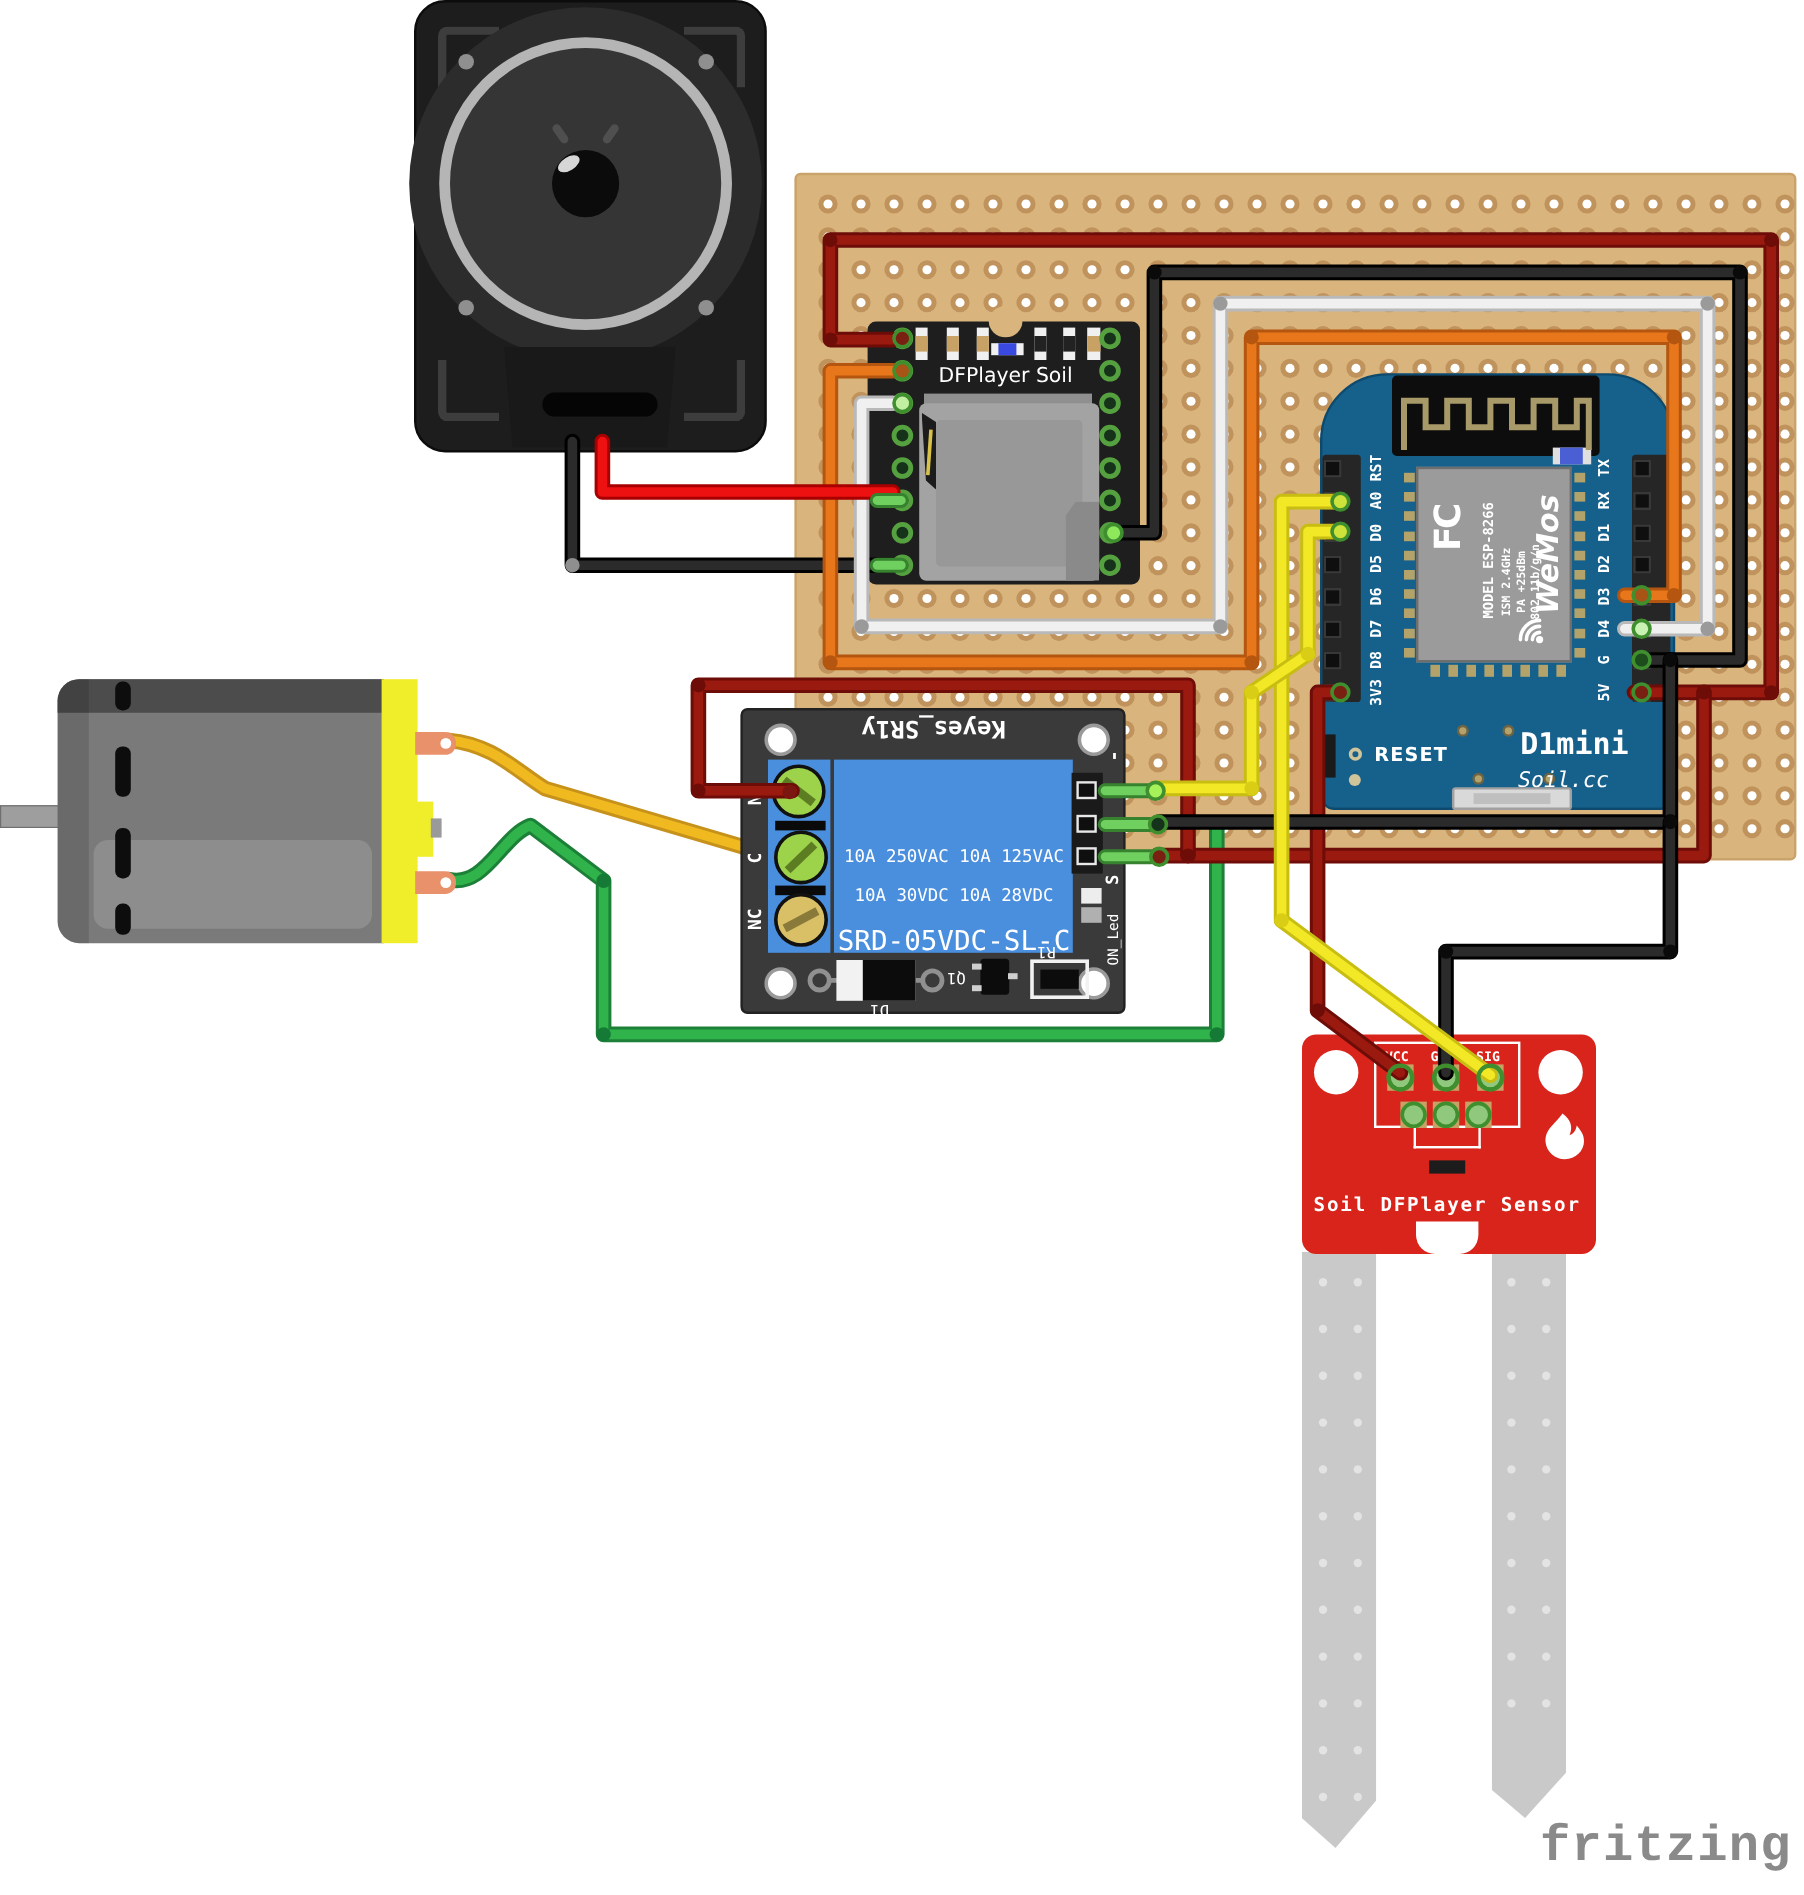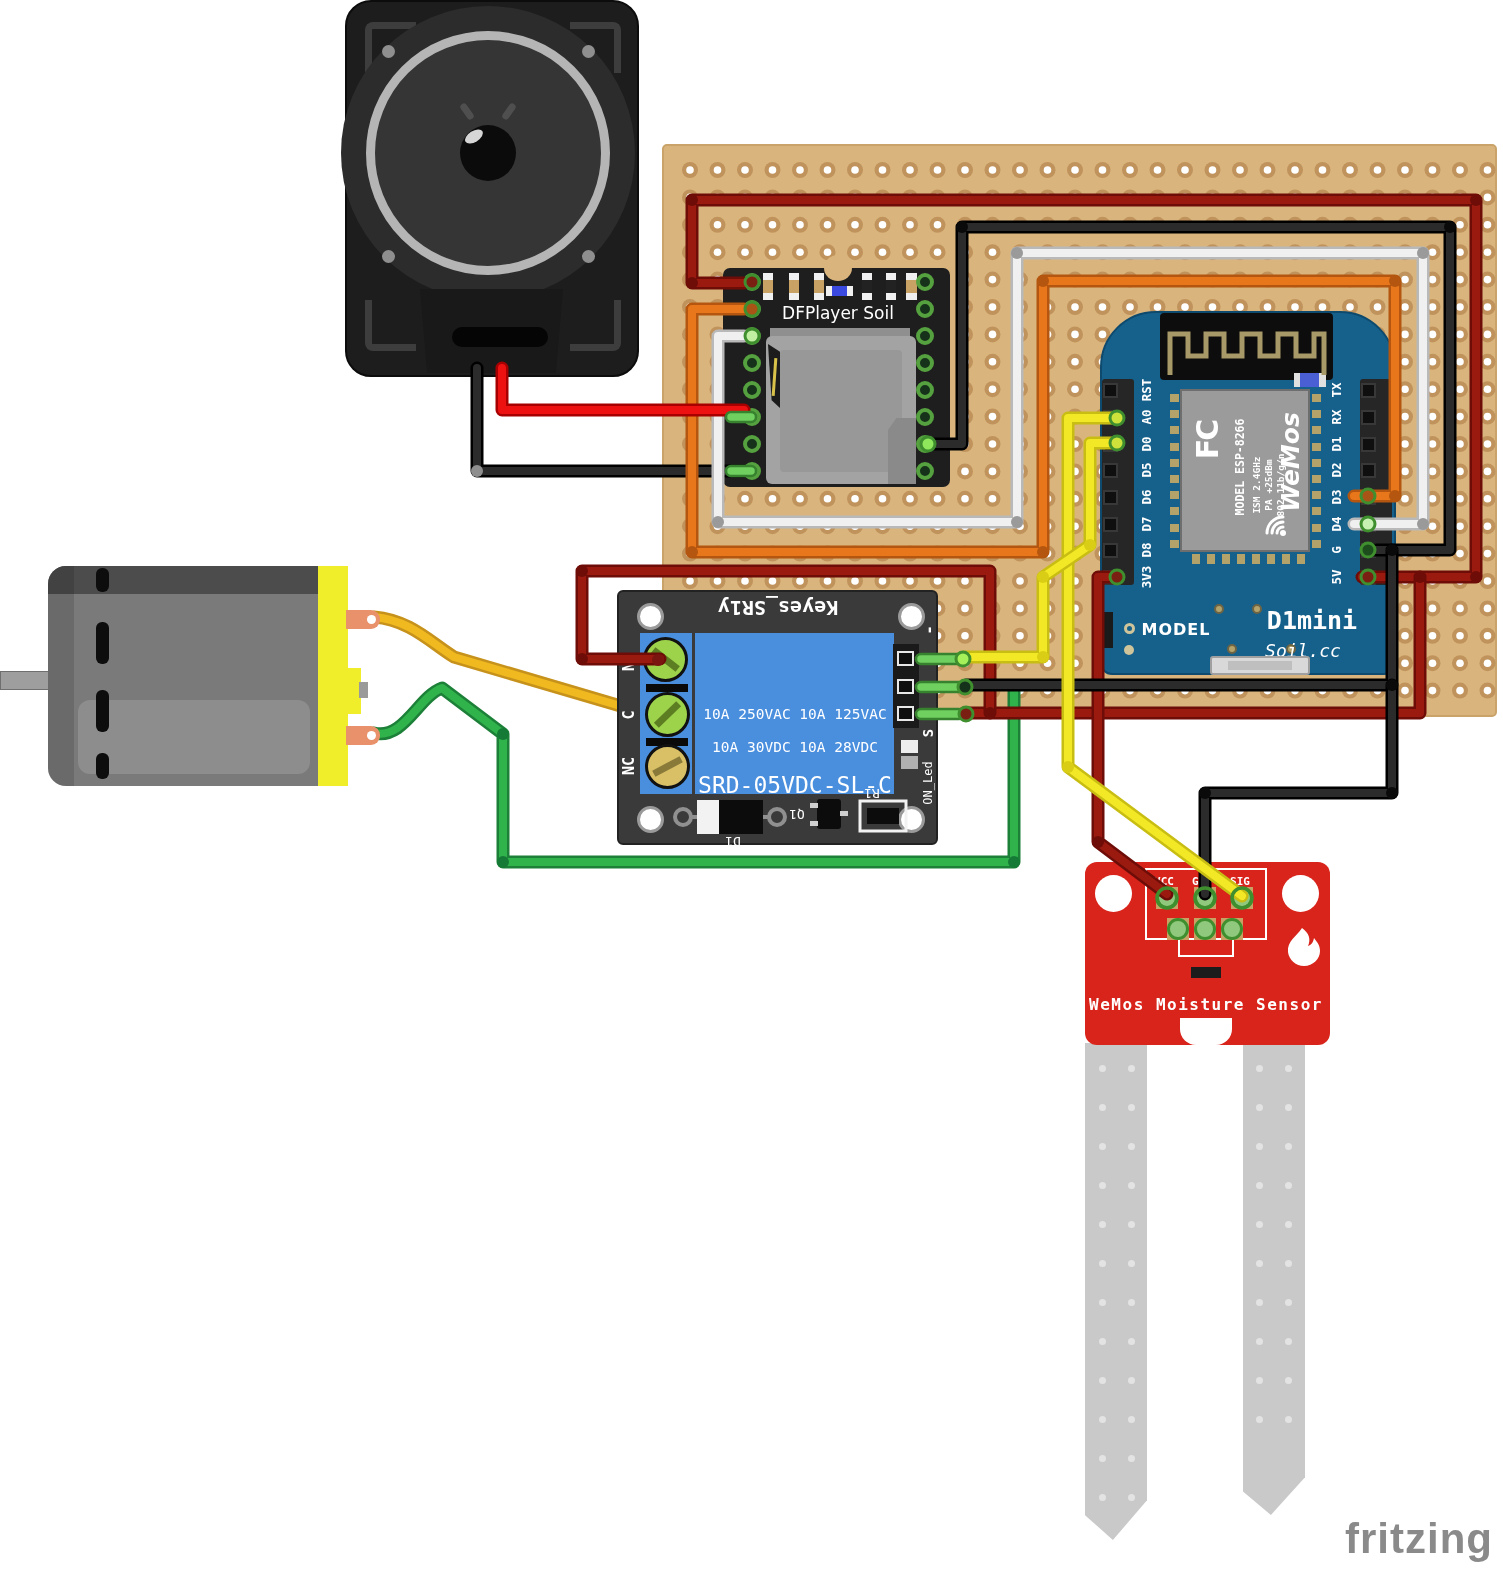--- a/index.html
+++ b/index.html
@@ -1308,21 +1308,21 @@
     <div class="t r90 white" style="left:1207px;top:440px;font-size:30px;font-weight:bold;letter-spacing:-2px;">FC</div>
     <div class="t r90 white mono" style="left:1240px;top:467px;font-size:11.5px;font-weight:bold;">MODEL ESP-8266</div>
     <div id="radio-specs">
         <div class="t r90 mono" style="left:1256px;top:485px;font-size:9.5px;font-weight:bold;color:#ffffff;">ISM 2.4GHz</div>
         <div class="t r90 mono" style="left:1268px;top:485px;font-size:9.5px;font-weight:bold;color:#ffffff;">PA +25dBm</div>
         <div class="t r90 mono" style="left:1280px;top:485px;font-size:9.5px;font-weight:bold;color:#ffffff;">802.11b/g/n</div>
       </div>
     <div class="t r90 white" style="left:1290px;top:462px;font-size:25px;font-weight:bold;font-style:italic;">WeMos</div>
     <div class="abs" style="left:1100px;top:612px;width:13px;height:36px;background:#1a1a1a;"></div>
     <div class="abs" style="left:1124px;top:623px;width:11px;height:11px;border-radius:50%;background:#16618c;border:3px solid #cfc49a;box-sizing:border-box;"></div>
-    <div class="t white" style="left:1176px;top:629px;font-size:16px;font-weight:bold;letter-spacing:1px;">MODEL</div>
+    <div class="t white" style="left:1176px;top:629px;font-size:16px;font-weight:bold;letter-spacing:1px;">RESET</div>
     <div class="abs" style="left:1214px;top:604px;width:10px;height:10px;border-radius:50%;background:#b3a36b;border:2px solid #6e6444;box-sizing:border-box;"></div>
     <div class="abs" style="left:1252px;top:604px;width:10px;height:10px;border-radius:50%;background:#b3a36b;border:2px solid #6e6444;box-sizing:border-box;"></div>
     <div class="abs" style="left:1227px;top:644px;width:10px;height:10px;border-radius:50%;background:#b3a36b;border:2px solid #6e6444;box-sizing:border-box;"></div>
     <div class="abs" style="left:1286px;top:644px;width:10px;height:10px;border-radius:50%;background:#b3a36b;border:2px solid #6e6444;box-sizing:border-box;"></div>
     <div class="abs" style="left:1124px;top:645px;width:10px;height:10px;border-radius:50%;background:#cfc49a;"></div>
     <div class="t white mono" style="left:1312px;top:620px;font-size:25px;font-weight:bold;">D1mini</div>
     <div class="t white mono" style="left:1303px;top:650px;font-size:18px;font-style:italic;">Soil.cc</div>
     <div class="abs" style="left:1210px;top:656px;width:100px;height:19px;background:#d9d9d9;border:2px solid #a0a0a0;border-radius:3px;box-sizing:border-box;"></div>
     <div class="abs" style="left:1228px;top:661px;width:64px;height:9px;background:#bfbfbf;"></div>
   </div>
@@ -1456,21 +1456,21 @@
         <div class="pad" style="left:1167px;top:918px;width:22px;height:22px;background:#90c97e;border:3px solid #3f8f2f;"></div>
         <div class="sq" style="left:1194px;top:918px;width:22px;height:22px;background:#c8a165;"></div>
         <div class="pad" style="left:1194px;top:918px;width:22px;height:22px;background:#90c97e;border:3px solid #3f8f2f;"></div>
         <div class="sq" style="left:1221px;top:918px;width:22px;height:22px;background:#c8a165;"></div>
         <div class="pad" style="left:1221px;top:918px;width:22px;height:22px;background:#90c97e;border:3px solid #3f8f2f;"></div>
       </div>
     <svg class="abs" style="left:0;top:0;width:1503px;height:1579px;position:absolute;pointer-events:none;" viewBox="0 0 1503 1579">
       <path d="M1302,928 c-6,9 -15,13 -14,24 c1,8 8,14 16,14 c9,0 16,-7 16,-15 c0,-6 -3,-9 -6,-13 c-1,5 -3,7 -6,8 c3,-7 1,-13 -6,-18 z" fill="#ffffff"></path>
     </svg>
     <div class="abs" style="left:1191px;top:967px;width:30px;height:11px;background:#1c1c1c;"></div>
-    <div class="t white mono" style="left:1206px;top:1004px;font-size:16px;font-weight:bold;letter-spacing:1.5px;">WeMos Moisture Sensor</div>
+    <div class="t white mono" style="left:1206px;top:1004px;font-size:16px;font-weight:bold;letter-spacing:1.5px;">Soil DFPlayer Sensor</div>
   </div>
 
   <div id="gen-comp">
       <div class="pad" style="left:743px;top:273px;width:18px;height:18px;background:#16321a;border:4px solid #55a13f;"></div>
       <div class="pad" style="left:916px;top:273px;width:18px;height:18px;background:#16321a;border:4px solid #55a13f;"></div>
       <div class="pad" style="left:743px;top:300px;width:18px;height:18px;background:#16321a;border:4px solid #55a13f;"></div>
       <div class="pad" style="left:916px;top:300px;width:18px;height:18px;background:#16321a;border:4px solid #55a13f;"></div>
       <div class="pad" style="left:743px;top:327px;width:18px;height:18px;background:#16321a;border:4px solid #55a13f;"></div>
       <div class="pad" style="left:916px;top:327px;width:18px;height:18px;background:#16321a;border:4px solid #55a13f;"></div>
       <div class="pad" style="left:743px;top:354px;width:18px;height:18px;background:#16321a;border:4px solid #55a13f;"></div>
@@ -1633,14 +1633,14 @@
       <circle cx="1368" cy="550" r="7" fill="#1d4d1d" stroke="#3f8f2f" stroke-width="3"></circle>
       <circle cx="1368" cy="577" r="7" fill="#7a2013" stroke="#3f8f2f" stroke-width="3"></circle>
       <circle cx="963" cy="659" r="7" fill="#a6f05a" stroke="#3f8f2f" stroke-width="3"></circle>
       <circle cx="965" cy="687" r="7" fill="#15331a" stroke="#3f8f2f" stroke-width="3"></circle>
       <circle cx="966" cy="714" r="7" fill="#7a2013" stroke="#3f8f2f" stroke-width="3"></circle>
       <circle cx="1167" cy="898" r="10" fill="none" stroke="#3f8f2f" stroke-width="3.5"></circle>
       <circle cx="1205" cy="898" r="10" fill="none" stroke="#3f8f2f" stroke-width="3.5"></circle>
       <circle cx="1242" cy="898" r="10" fill="none" stroke="#3f8f2f" stroke-width="3.5"></circle>
     </svg>
 
-  <div class="abs" style="right:10px;top:1515px;font-size:42px;font-weight:bold;color:#8a8a8a;letter-spacing:1px;font-family:Liberation Sans, sans-serif;position:absolute;">fritzing</div>
+  <div class="abs" style="right:10px;top:1515px;font-size:42px;font-weight:bold;color:#8a8a8a;letter-spacing:1px;font-family:Liberation Mono, monospace;position:absolute;">fritzing</div>
 </div>
 
 </body></html>

